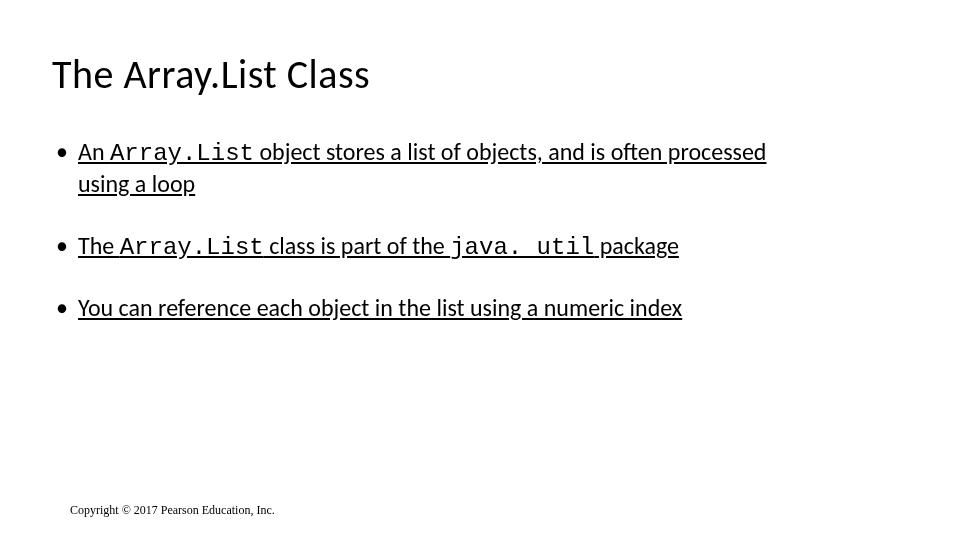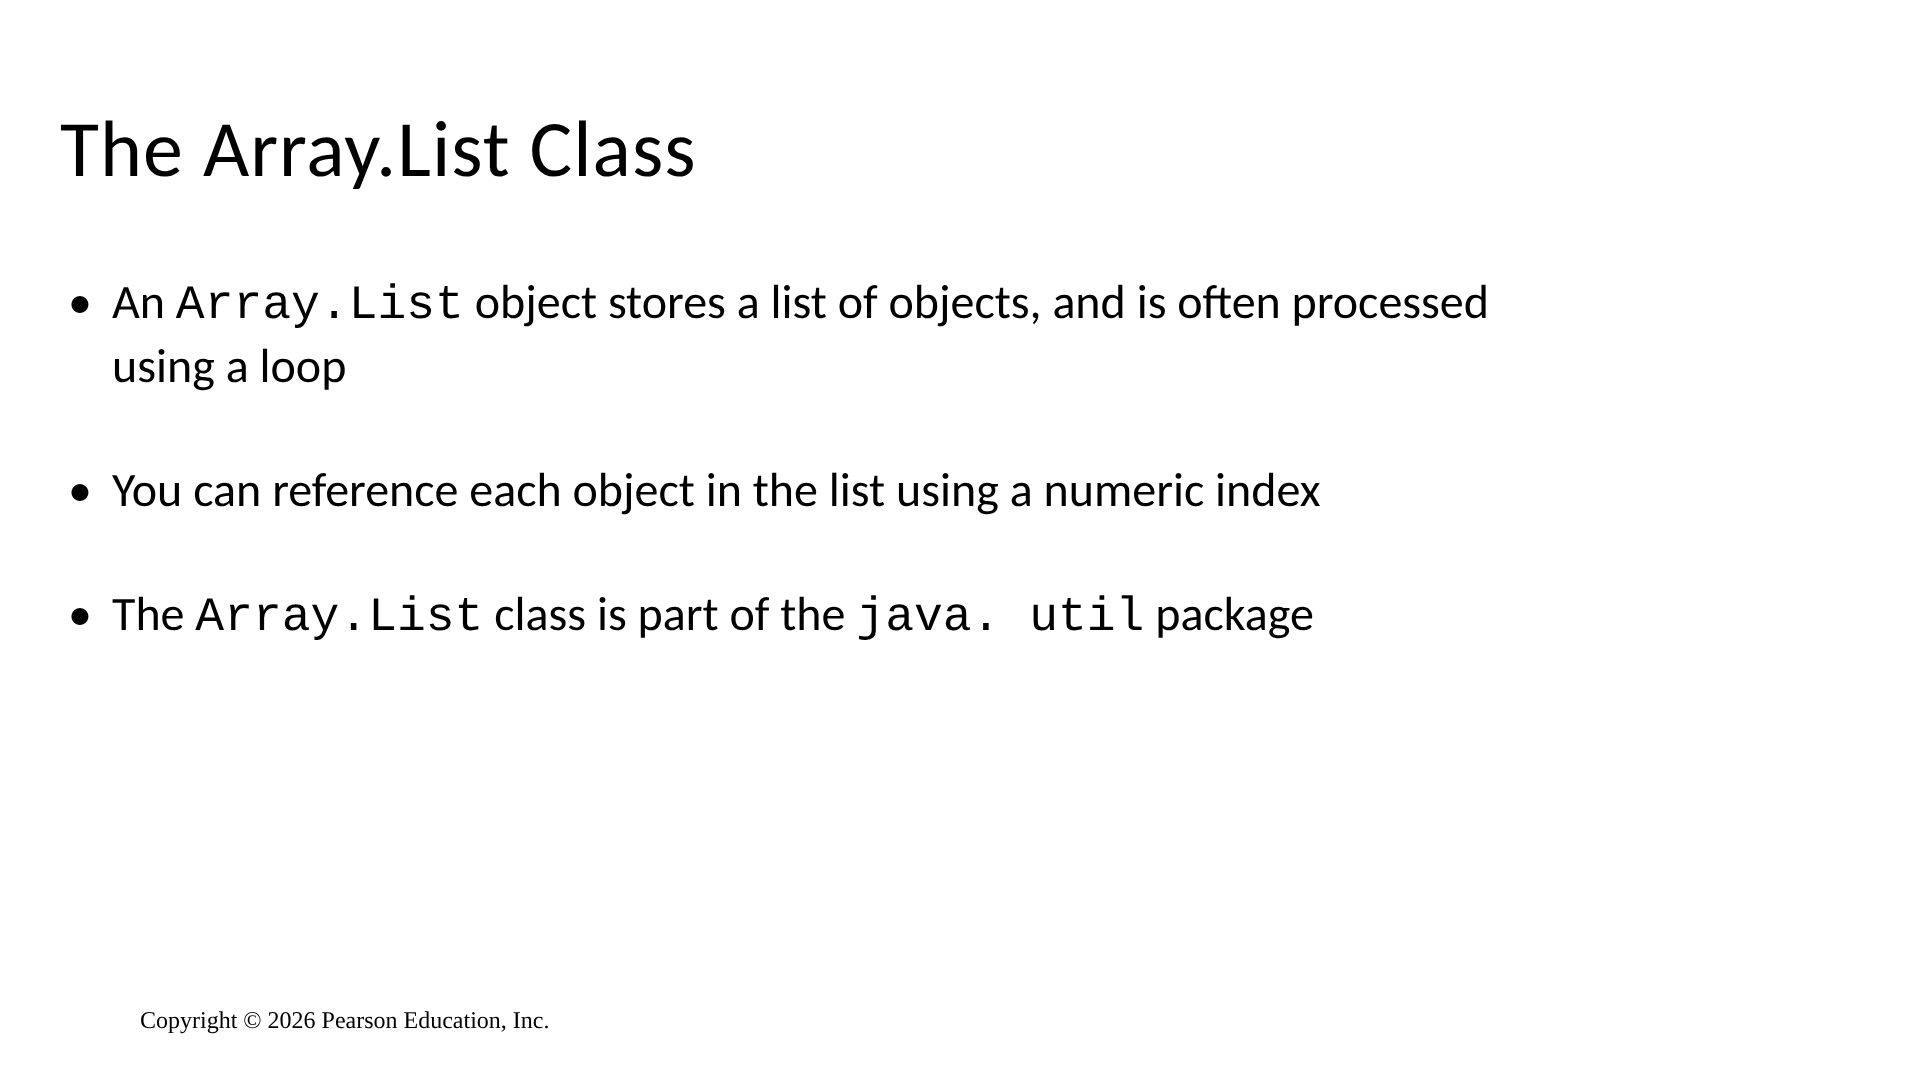--- a/index.html
+++ b/index.html
@@ -10,33 +10,34 @@
     body {
       width: 960px;
       height: 540px;
       background: #ffffff;
       font-family: Calibri, 'Segoe UI', Arial, sans-serif;
       color: #000000;
       position: relative;
       overflow: hidden;
     }
     .slide {
-      padding: 50px 70px 30px 30px;
+      padding: 50px 70px 30px 52px;
       height: 100%;
       position: relative;
     }
     .title {
       font-size: 40px;
       font-weight: 400;
       margin-bottom: 38px;
       letter-spacing: 0.5px;
     }
     .bullets {
       list-style: none;
       padding-left: 0;
+      text-decoration: underline;
     }
     .bullet-item {
       font-size: 24px;
       line-height: 1.25;
       margin-bottom: 30px;
       padding-left: 26px;
       position: relative;
       max-width: 720px;
     }
     .bullet-item::before {
@@ -61,21 +62,21 @@
 <body>
 
 <div class="slide">
   <h1 class="title">The Array.List Class</h1>
 
   <ul class="bullets">
     <li class="bullet-item">
       <span>An </span><span class="code">Array.List</span><span> object stores a list of objects, and is often processed using a loop</span><span class="code"></span><span></span>
     </li>
     <li class="bullet-item">
-      <span>You can reference each object in the list using a numeric index</span><span class="code"></span><span></span><span class="code"></span><span></span>
+      <span>The </span><span class="code">Array.List</span><span> class is part of the </span><span class="code">java. util</span><span> package</span>
     </li>
     <li class="bullet-item">
-      <span>The </span><span class="code">Array.List</span><span> class is part of the </span><span class="code">java. util</span><span> package</span>
+      <span>You can reference each object in the list using a numeric index</span><span class="code"></span><span></span><span class="code"></span><span></span>
     </li>
   </ul>
 
-  <div class="footer">Copyright © 2026 Pearson Education, Inc.</div>
+  <div class="footer">Copyright © 2017 Pearson Education, Inc.</div>
 </div>
 
 </body></html>

